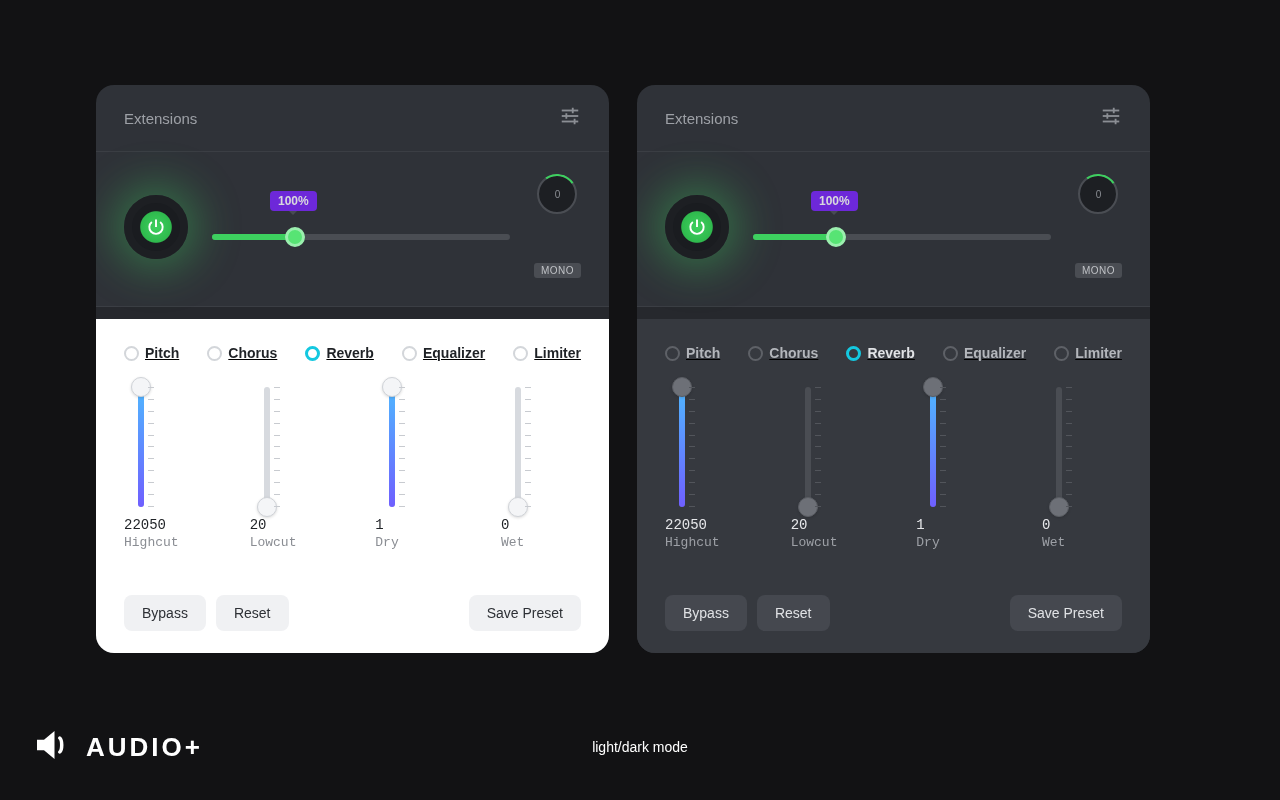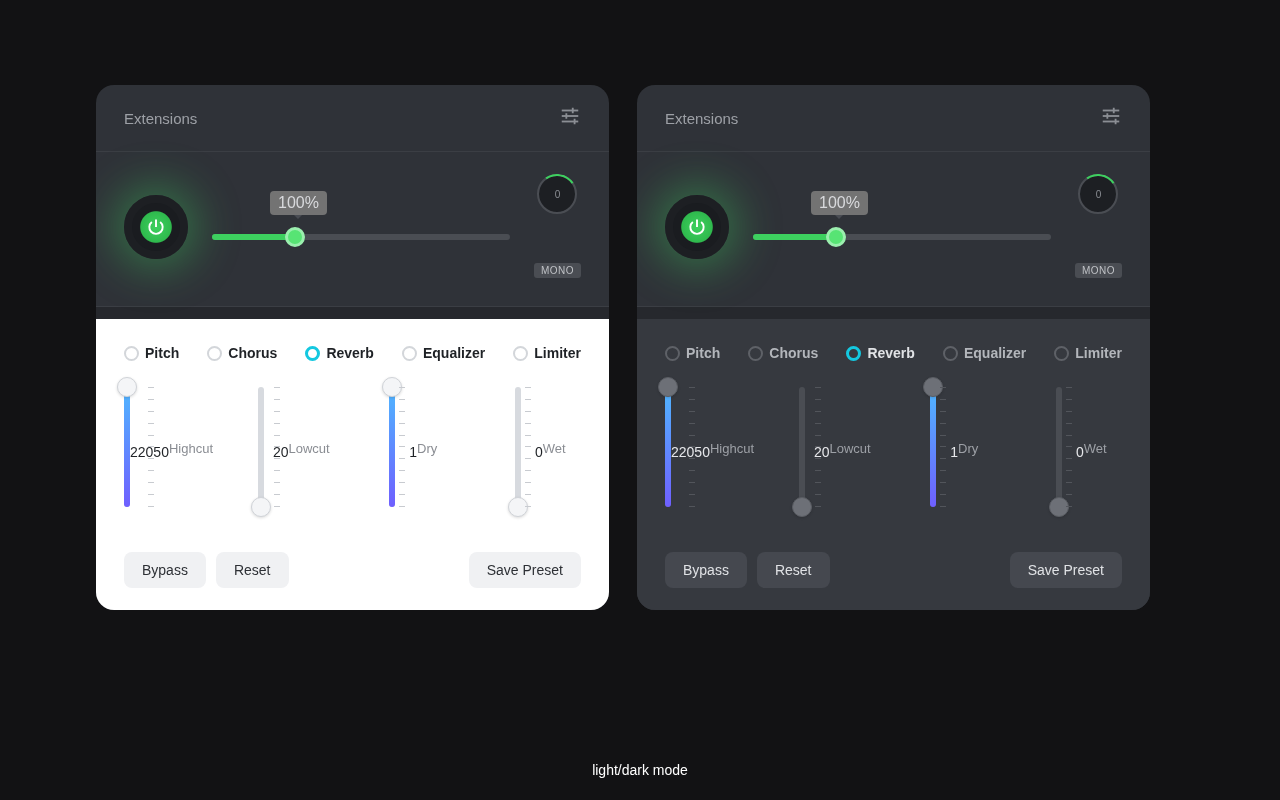--- a/index.html
+++ b/index.html
@@ -56,25 +56,26 @@
   flex: 1;
   position: relative;
   display: flex;
   align-items: center;
   height: 64px;
 }
 .vol-tooltip {
   position: absolute;
   top: -4px;
   left: 58px;
-  background: #737373;
+  background: #6d28d9;
   color: #d8d9dc;
-  font-size: 16px;
+  font-size: 12px;
   padding: 3px 8px;
   border-radius: 4px;
+  font-weight: bold;
 }
 .vol-tooltip::after {
   content: '';
   position: absolute;
   bottom: -4px; left: 50%;
   transform: translateX(-50%);
   border: 4px solid transparent;
   border-top-color: #484b52;
   border-bottom: none;
 }
@@ -148,20 +149,21 @@
 }
 .body-section {
   padding: 26px 28px 22px 28px;
 }
 .body-light { background: #ffffff; }
 .body-dark { background: #36393f; }
 .tabs {
   display: flex;
   justify-content: space-between;
   margin-bottom: 26px;
+  text-decoration: underline;
 }
 .tab {
   display: flex;
   align-items: center;
   gap: 6px;
   cursor: pointer;
   font-size: 14px;
   font-weight: 600;
 }
 .tab-radio {
@@ -177,23 +179,24 @@
 .tab.active { color: inherit; }
 .body-light .tab.active { color: #1f2226; }
 .body-dark .tab.active { color: #e0e2e5; }
 .sliders {
   display: flex;
   justify-content: space-between;
   margin-bottom: 22px;
 }
 .vslider {
   display: flex;
-  flex-direction: row;
-  align-items: center;
+  flex-direction: column;
+  align-items: flex-start;
   width: 80px;
+  font-family: Liberation Mono, monospace;
 }
 .vslider-track {
   position: relative;
   width: 34px;
   height: 120px;
   display:flex;
   justify-content:center;
 }
 .vslider-rail {
   width: 6px;
@@ -598,14 +601,23 @@
         <button class="btn">Bypass</button>
         <button class="btn">Reset</button>
         <div class="spacer"></div>
         <button class="btn">Save Preset</button>
       </div>
     </div>
   </div>
 </div>
 
 <div class="footer">
+  <div class="brand">
+    <span class="brand-icon">
+      <svg viewBox="0 0 24 24">
+          <path d="M4 9v6h4l6 5V4L8 9H4z"></path>
+          <path d="M17 8c1.5 1.2 1.5 6.8 0 8" fill="none" stroke="#fff" stroke-width="2" stroke-linecap="round"></path>
+        </svg>
+    </span>
+    <span class="brand-text">AUDIO+</span>
+  </div>
   <div class="caption">light/dark mode</div>
 </div>
 
 </body></html>

